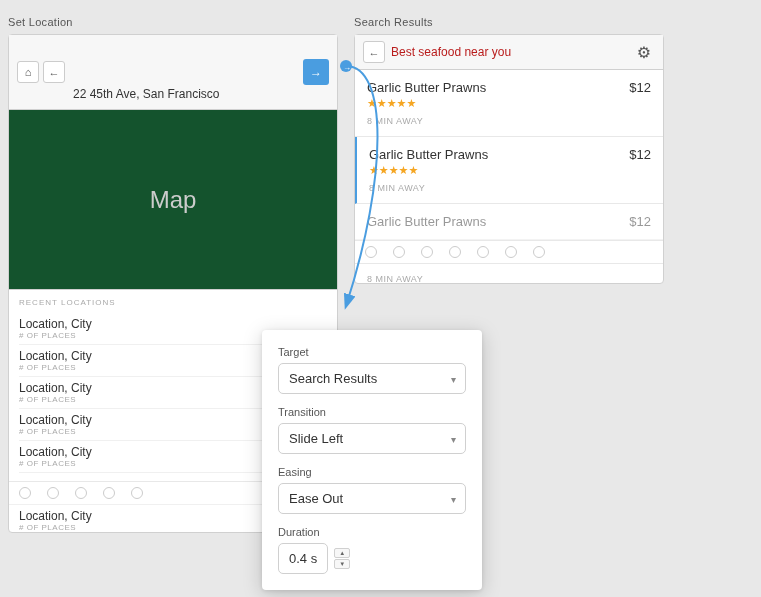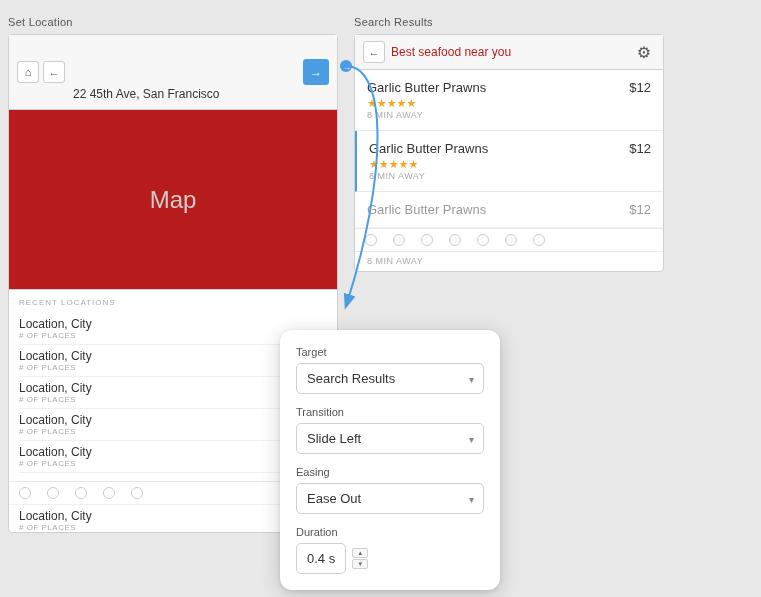--- a/index.html
+++ b/index.html
@@ -88,21 +88,21 @@
       font-size: 12px;
       flex-shrink: 0;
     }
 
     .map-area {
       height: 180px;
       display: flex;
       align-items: center;
       justify-content: center;
       border-bottom: 1px solid #d0d0d0;
-      background: #b91c1c;
+      background: #14532d;
     }
 
     .map-label {
       font-size: 24px;
       color: #ccc;
       font-weight: 300;
     }
 
     .locations-section {
       padding: 8px 10px;
@@ -199,30 +199,30 @@
       color: #f5a623;
       font-size: 11px;
       margin-top: 2px;
     }
 
     .distance-label {
       font-size: 9px;
       color: #aaa;
       text-transform: uppercase;
       letter-spacing: 0.5px;
-      margin-top: 0;
+      margin-top: 6px;
     }
 
     
     .popup-overlay {
       position: absolute;
       top: 330px;
-      left: 280px;
+      left: 262px;
       background: #fff;
-      border-radius: 12px;
+      border-radius: 4px;
       box-shadow: 0 4px 20px rgba(0,0,0,0.18), 0 1px 4px rgba(0,0,0,0.1);
       padding: 16px;
       width: 220px;
       z-index: 100;
     }
 
     .popup-field {
       margin-bottom: 12px;
     }
 

